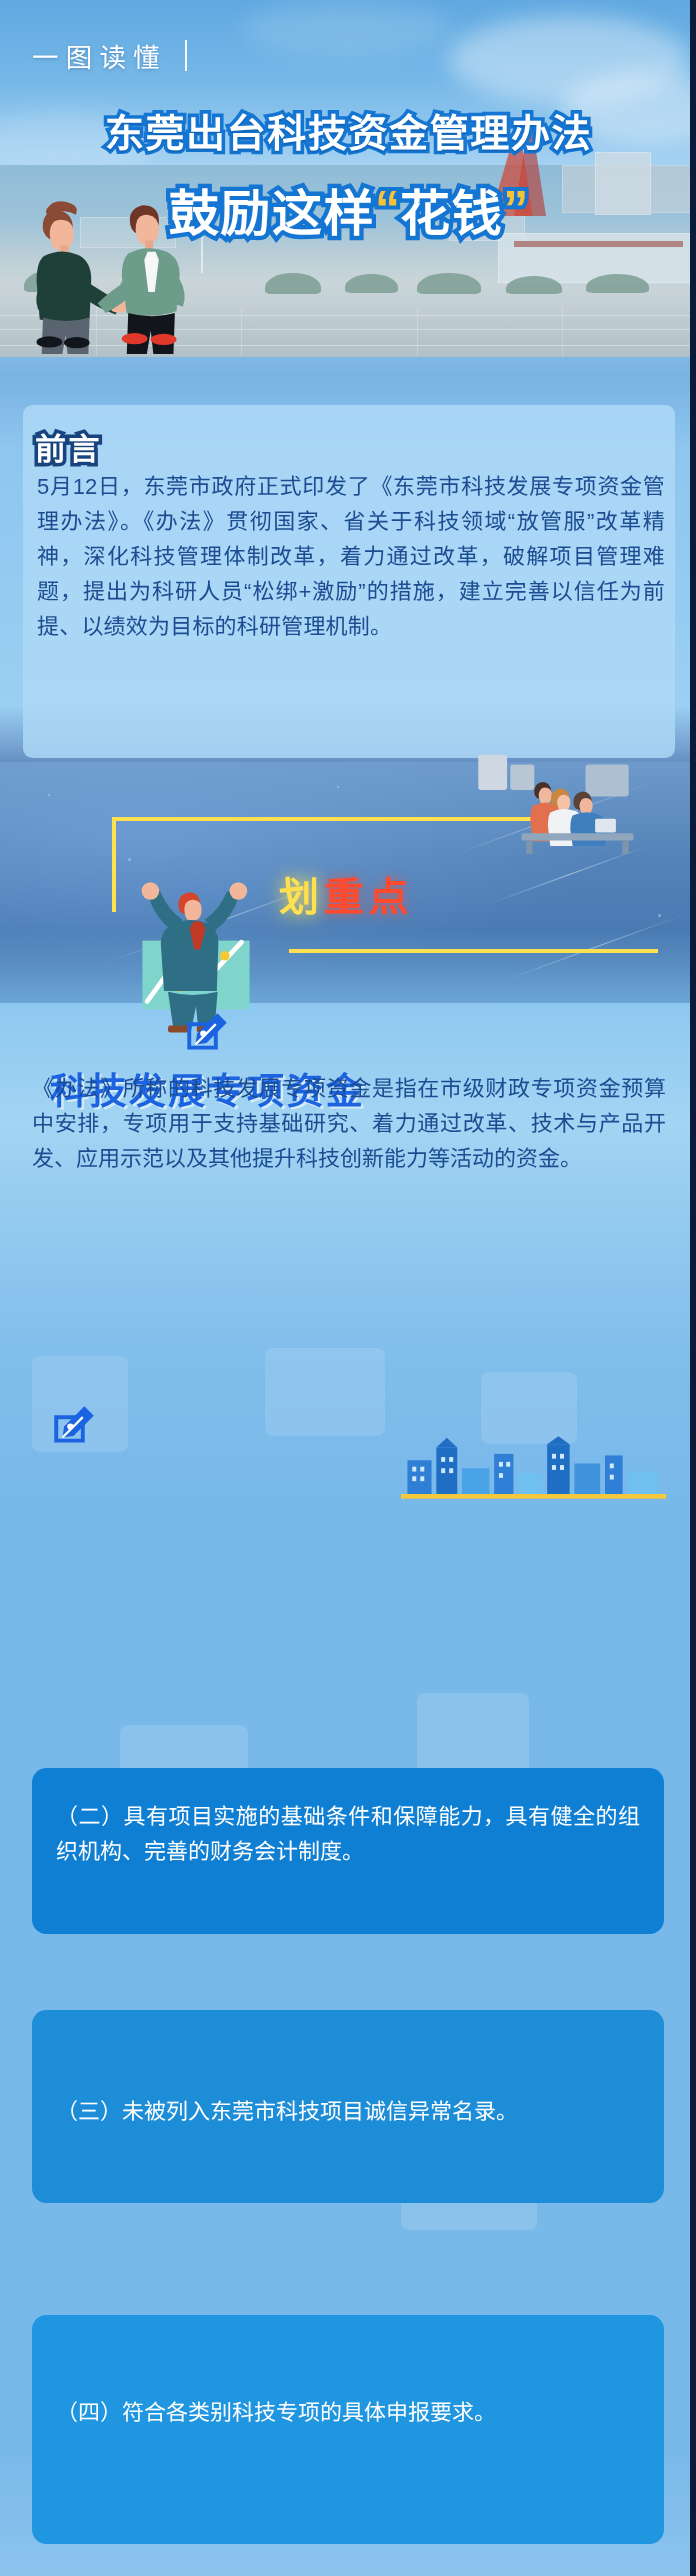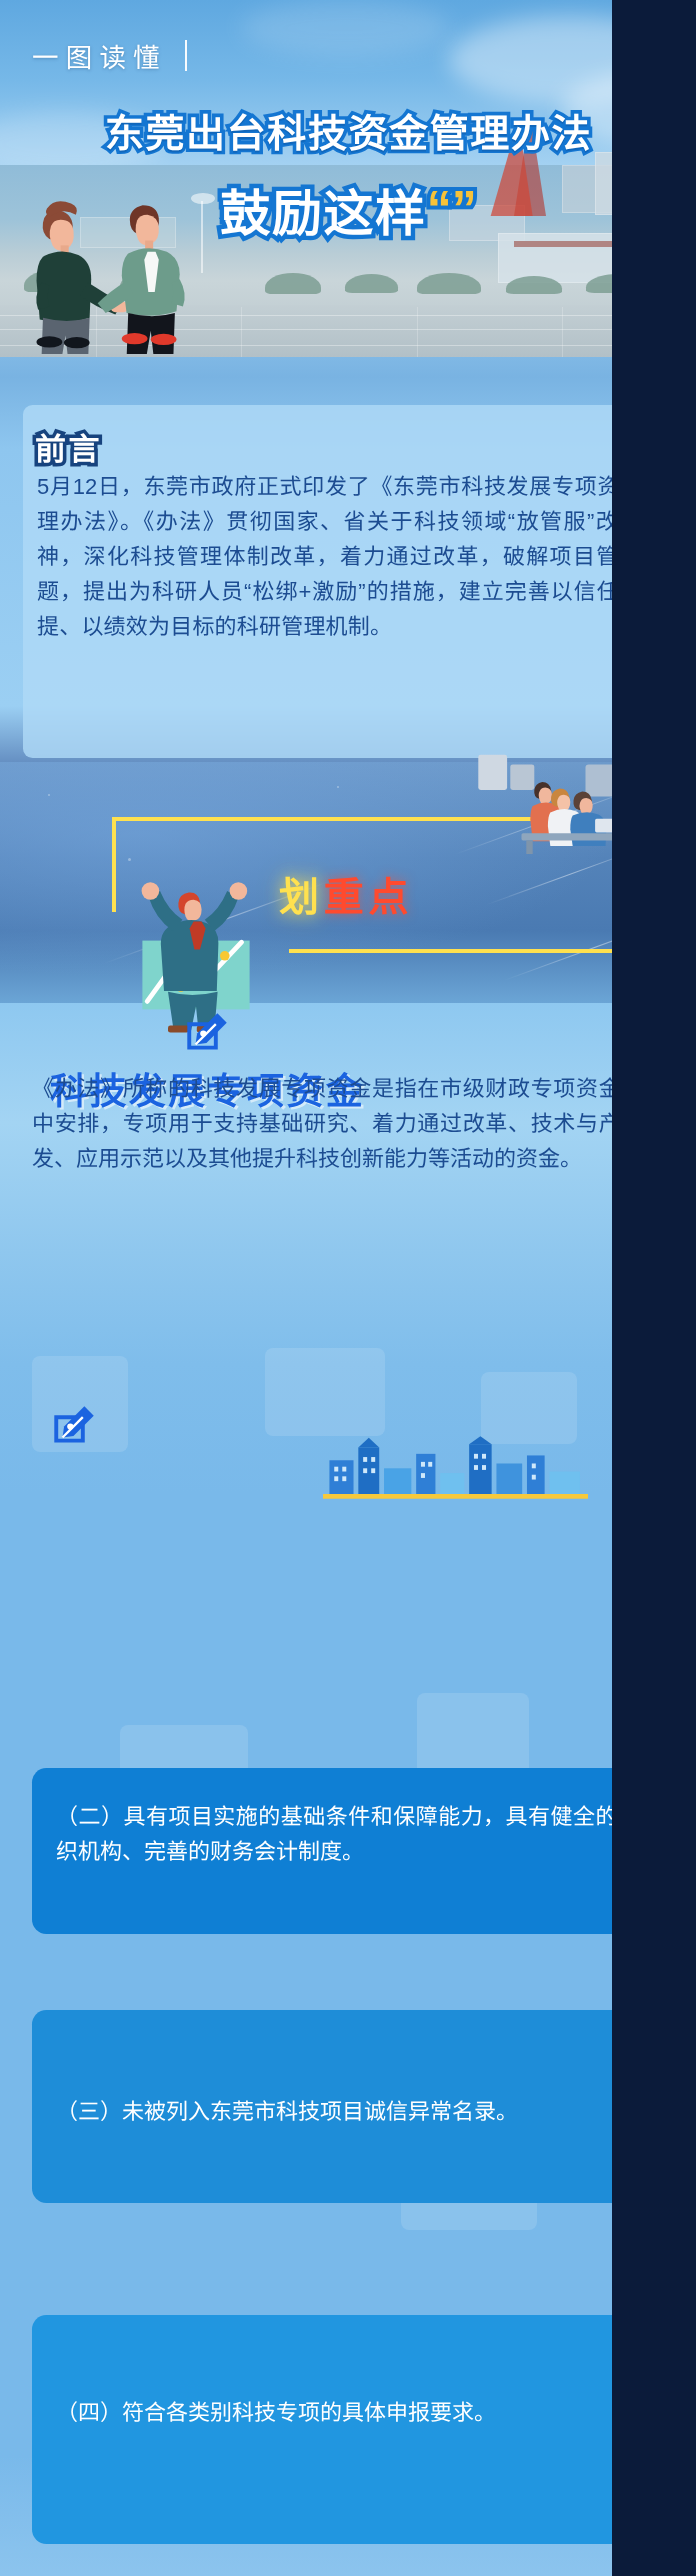--- a/index.html
+++ b/index.html
@@ -5,21 +5,21 @@
   * { box-sizing: border-box; margin: 0; padding: 0; }
 
   html, body {
     width: 697px;
     background: #0b1b3a;
     font-family: "Liberation Sans", "DejaVu Sans", sans-serif;
   }
 
   .page {
     position: relative;
-    width: 612px;
+    width: 690px;
     height: 2576px;
     overflow: hidden;
     background: linear-gradient(180deg,
        #7fb8e8 0px,
        #8cc2ec 128px,
        #9fd0f2 265px,
        #79b3e2 377px,
        #8ec6ef 449px,
        #9bcff3 706px,
        #5e87bc 770px,
@@ -319,20 +319,21 @@
       <div class="overline-bar"></div>
     </div>
 
     <div class="headline">
       <span class="hl-main">东莞出台科技资金管理办法</span>
     </div>
 
     <div class="hl-sub-wrap">
       <span class="hl-sub">鼓励这样</span>
       <span class="hl-quote">“</span>
+      <span class="hl-sub">花钱</span>
       <span class="hl-quote">”</span>
     </div>
 
     <svg class="person" style="left:14.4px; top:181px;" width="185" height="173" viewBox="0 0 230 215">
 
       <path d="M52 36 q-14 2 -16 16 q-2 14 8 20 l18 4 q12 -6 11 -20 q-1 -18 -21 -20z" fill="#8b4a36"></path>
       <path d="M58 48 q14 0 16 14 q2 16 -8 22 q-12 6 -18 -4 q-6 -12 -2 -24 q3 -8 12 -8z" fill="#f2b79b"></path>
       <path d="M45 44 q16 -12 32 -2 q4 -10 -6 -14 q-20 -8 -30 6 q-4 7 4 10z" fill="#8b4a36"></path>
       <rect x="58" y="80" width="10" height="14" fill="#e8a98b"></rect>
       <path d="M36 94 q22 -12 44 -2 q16 8 16 30 l-2 48 q-30 10 -62 2 l-4 -48 q0 -22 8 -30z" fill="#1f4038"></path>

